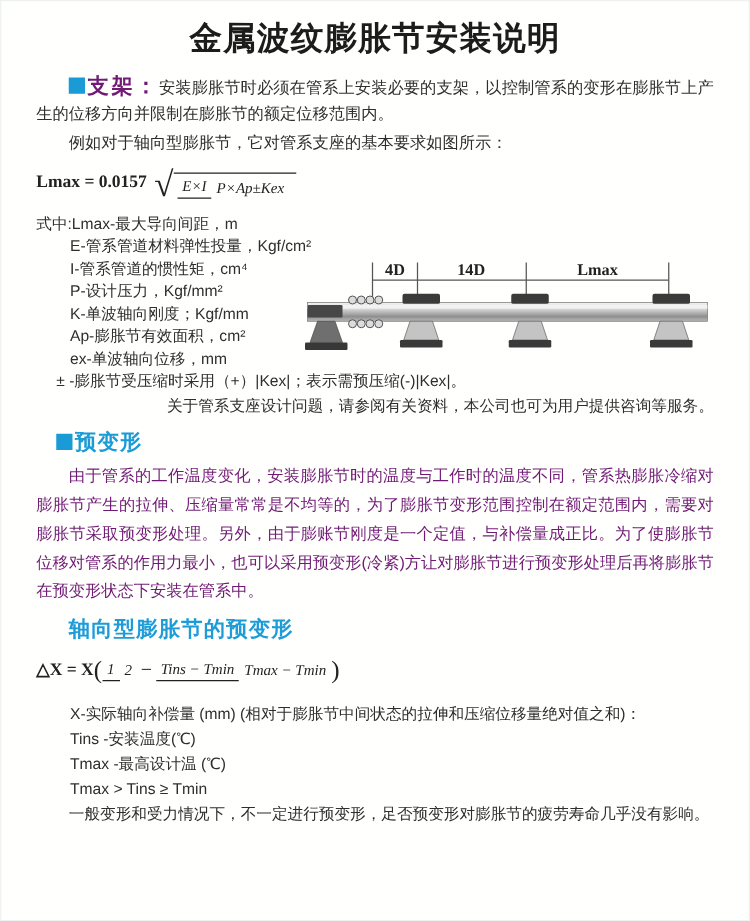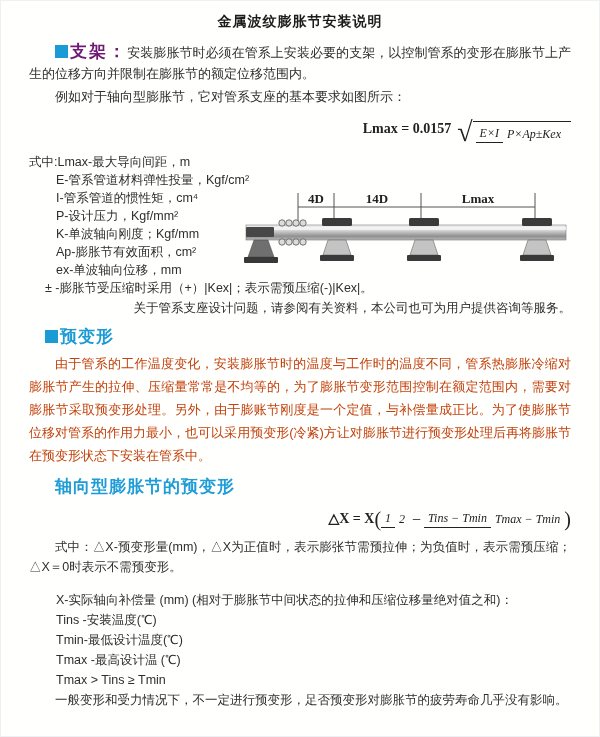--- a/index.html
+++ b/index.html
@@ -4,40 +4,40 @@
 <style>
   html,body{margin:0;padding:0;}
   body{
     width:600px;height:737px;overflow:hidden;background:#fdfdfc;
     font-family:"Liberation Sans",sans-serif;color:#333;
     -webkit-font-smoothing:antialiased;
   }
   .page{position:relative;width:600px;height:737px;box-sizing:border-box;
     padding:0 28px;background:#fffffd;border:1px solid #eef1f2;}
   
-  .doc-title{padding-top:12px;text-align:center;font-size:14px;font-weight:bold;
+  .doc-title{padding-top:12px;text-align:center;font-size:26px;font-weight:bold;
     color:#1c1c1c;letter-spacing:1px;}
   
   .sq{display:inline-block;width:13px;height:13px;background:#1b9bd5;
     vertical-align:-1px;margin-right:2px;}
   .sec-head-inline{color:#701a75;font-size:17px;font-weight:600;letter-spacing:2px;}
   .sec-head{font-size:17px;font-weight:600;color:#1b9bd5;margin-top:8px;letter-spacing:1px;padding-left:16px;}
   .sub-head{font-size:17px;font-weight:600;color:#1e9cd8;letter-spacing:1px;}
   
   .para{font-size:13px;line-height:21px;text-align:justify;text-indent:26px;
     margin:10px 0 0 0;color:#2e2e2e;}
   .para-wide{font-size:13px;line-height:23px;text-align:justify;text-indent:26px;
-    margin:4px 0 0 0;color:#c2410c;}
+    margin:4px 0 0 0;color:#701a75;}
   .line{font-size:12.5px;line-height:18px;color:#2e2e2e;}
   .indent1{padding-left:27px;}
   .indent2{padding-left:16px;}
   .indent3{padding-left:24px;}
   .tindent{text-indent:26px;}
   
-  .formula{text-align:right;font-family:"Liberation Serif",serif;color:#222;}
+  .formula{text-align:left;font-family:"Liberation Serif",serif;color:#222;}
   .f1{margin:8px 0 6px 0;}
   .f-bold{font-weight:bold;font-size:14px;}
   .sqrt{display:inline-flex;align-items:flex-start;vertical-align:middle;margin-left:6px;}
   .sqrt .rad{font-size:28px;line-height:1;transform:translateY(3px);font-weight:400;}
   .sqrt .under{border-top:1.6px solid #222;padding:2px 6px 0 3px;margin-top:6px;}
   .frac{display:inline-flex;flex-direction:row;align-items:center;
     vertical-align:middle;font-family:"Liberation Serif",serif;font-style:italic;
     font-size:12px;line-height:1.3;}
   .frac .num{border-bottom:1px solid #222;padding:0 4px;}
   .frac .den{padding:0 4px;}
@@ -154,21 +154,19 @@
   <div class="formula f2">
     <span class="f-bold">△X = X</span><span class="paren">(</span><span class="frac">
         <span class="num">1</span>
         <span class="den">2</span>
       </span><span class="minus">−</span><span class="frac">
         <span class="num">Tins − Tmin</span>
         <span class="den">Tmax − Tmin</span>
       </span><span class="paren">)</span>
   </div>
 
-  <p class="line tindent" style="line-height:20px;margin:2px 0 0 0;text-align:justify;">式中：△X-预变形量(mm)，△X为正值时，表示膨张节需预拉伸；为负值时，表示需预压缩；△X＝0时表示不需预变形。</p>
   <div class="line indent1" style="margin-top:14px;">X-实际轴向补偿量 (mm) (相对于膨胀节中间状态的拉伸和压缩位移量绝对值之和)：</div>
   <div class="line indent1" style="margin-top:2px;">Tins -安装温度(℃)</div>
-  <div class="line indent1" style="margin-top:2px;">Tmin-最低设计温度(℃)</div>
   <div class="line indent1" style="margin-top:2px;">Tmax -最高设计温 (℃)</div>
   <div class="line indent1" style="margin-top:2px;">Tmax &gt; Tins ≥ Tmin</div>
   <div class="line tindent" style="margin-top:2px;">一般变形和受力情况下，不一定进行预变形，足否预变形对膨胀节的疲劳寿命几乎没有影响。</div>
 
 </div>
 
 </body></html>

